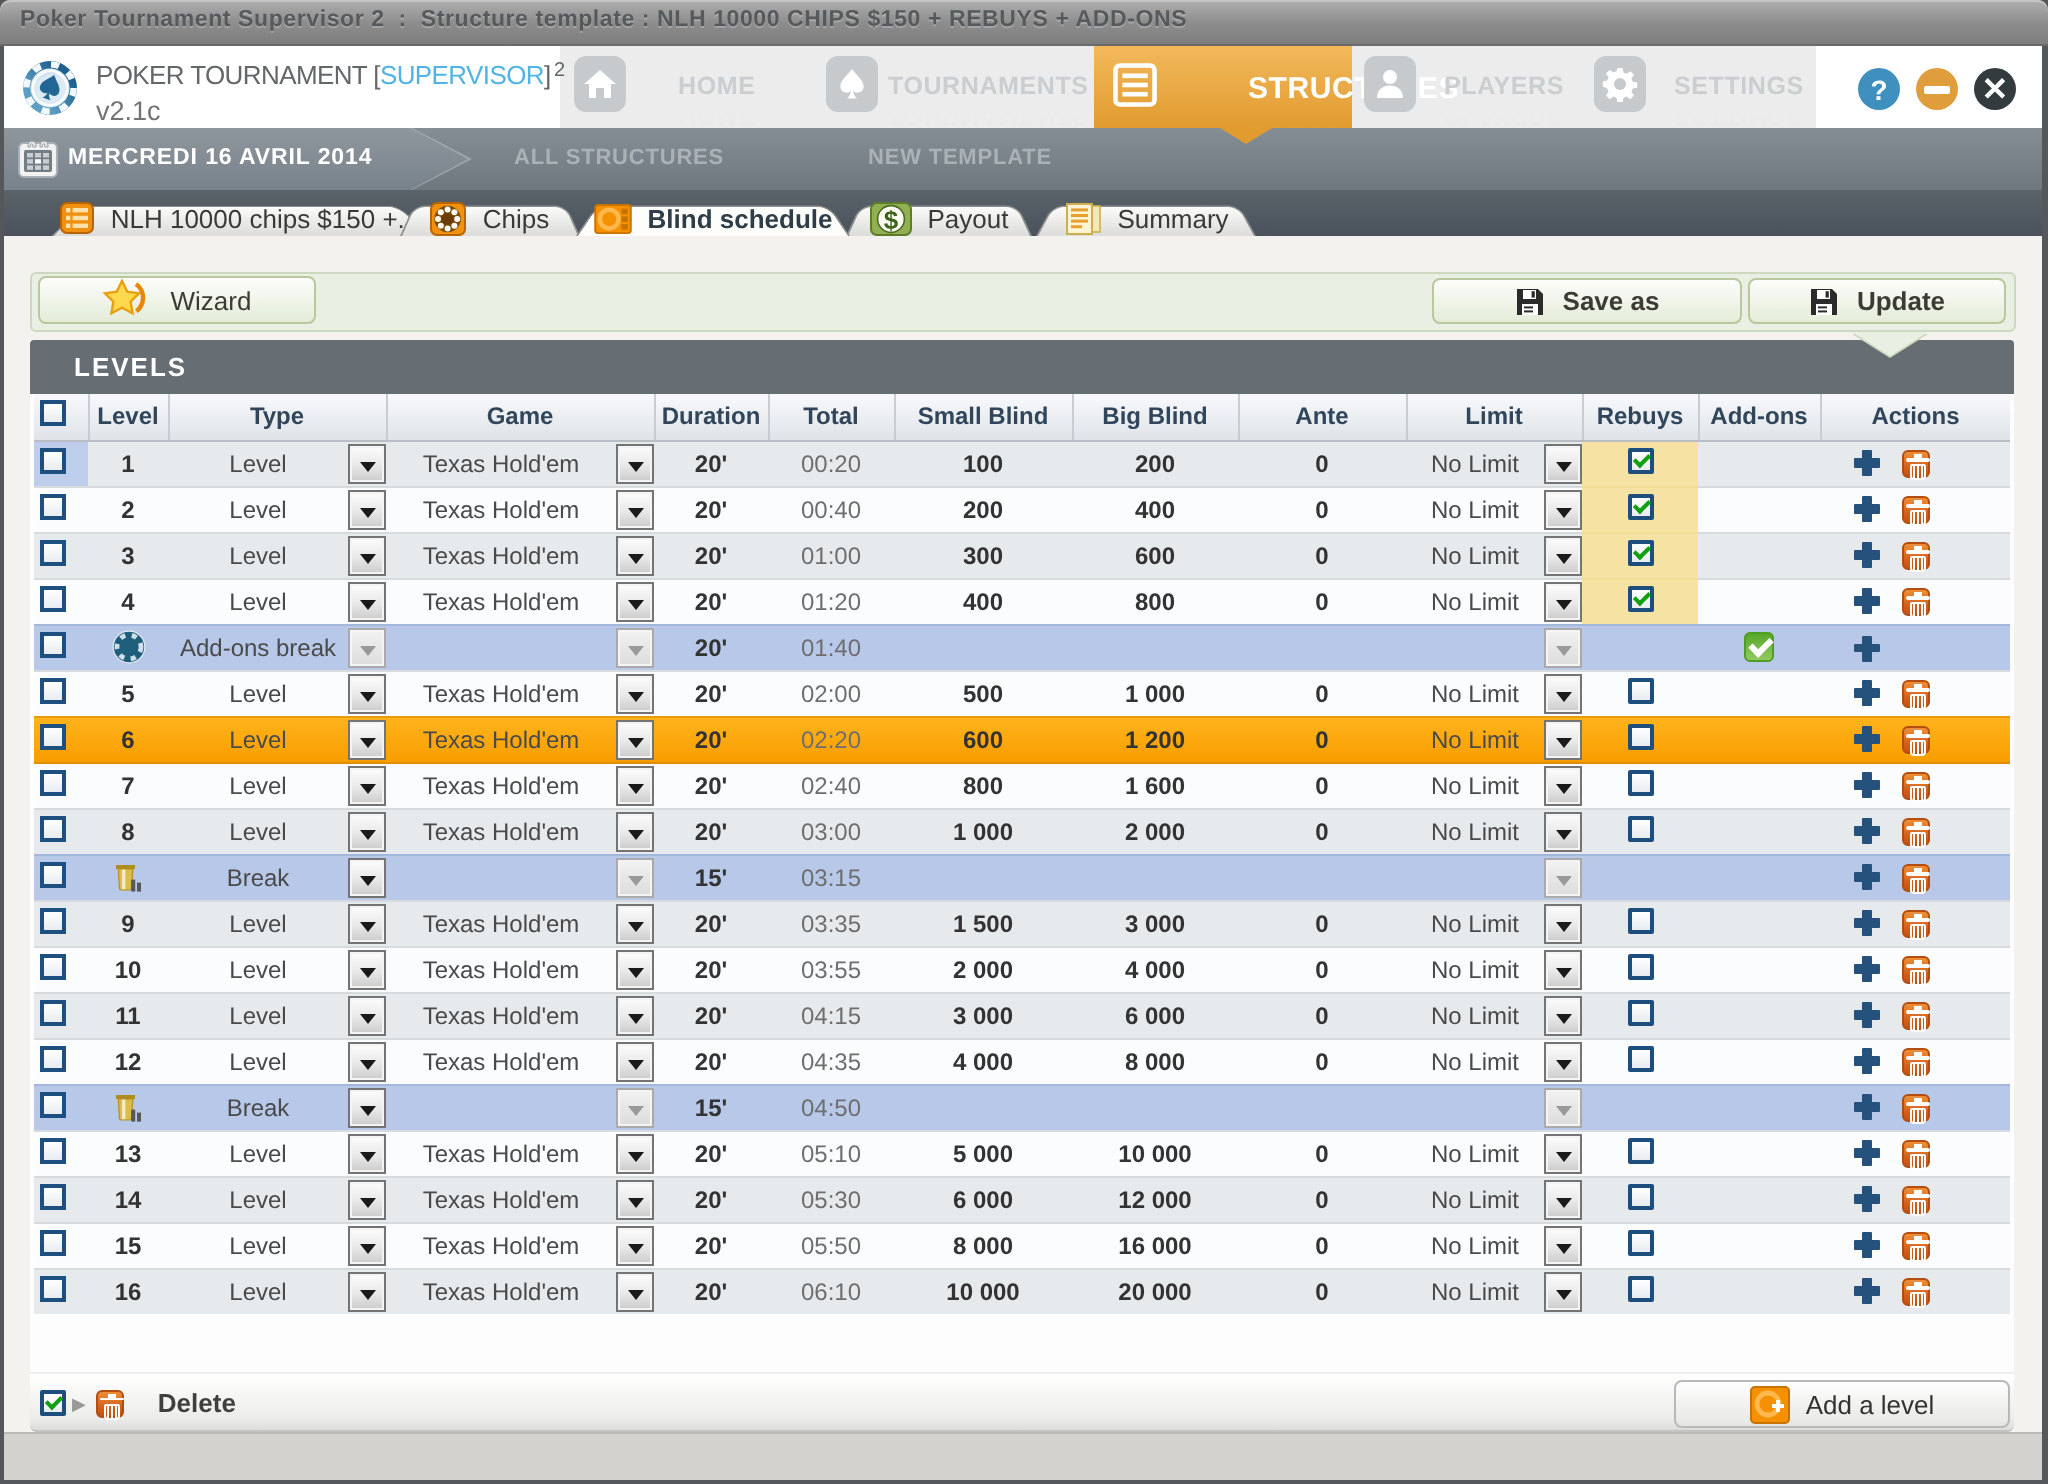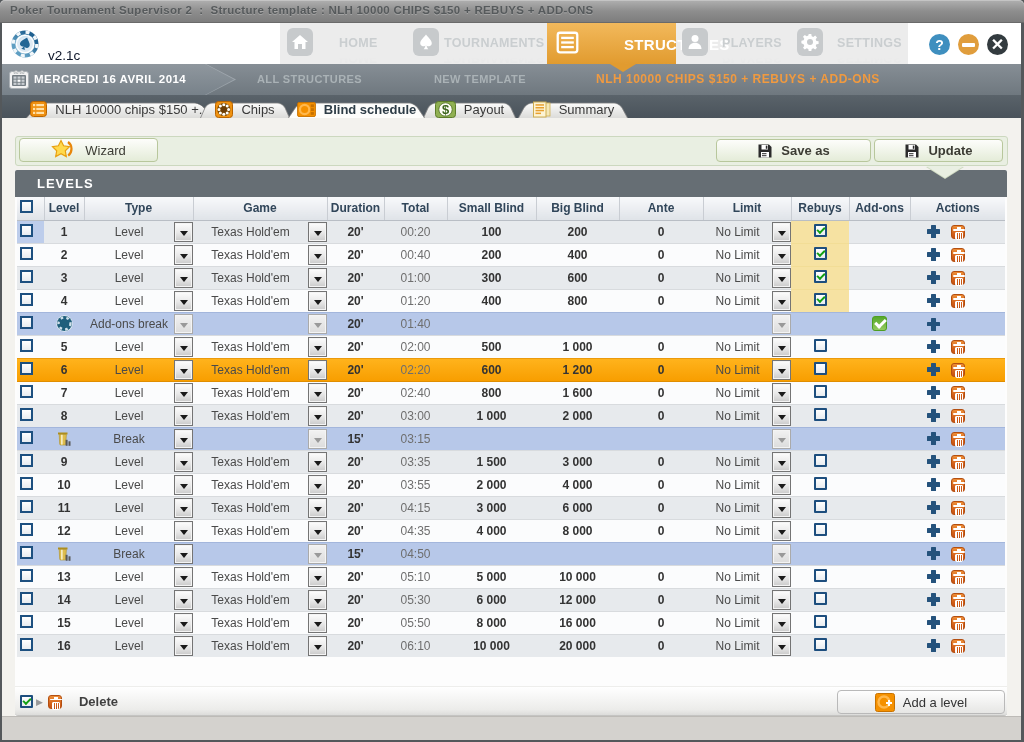--- a/index.html
+++ b/index.html
@@ -150,21 +150,22 @@
             <stop offset="0.75" stop-color="#1f6090"></stop>
           </linearGradient>
         </defs>
 <circle cx="14" cy="14" r="13.5" fill="url(#lg1)"></circle>
 <circle cx="14" cy="14" r="11.8" fill="none" stroke="#f2f7fa" stroke-width="3.2" stroke-dasharray="4.0 5.3"></circle>
 <circle cx="14" cy="14" r="9.8" fill="#cfe4f0"></circle>
 <circle cx="14" cy="14" r="8.6" fill="#ddeaf4" stroke="#fff" stroke-width="1.2"></circle>
 <path d="M14 7.2c-2.6 3.4-5 4.8-5 7.4a2.7 2.7 0 0 0 4.5 2c-.15 1.35-.7 2.3-1.6 3.1h4.2c-.9-.8-1.45-1.75-1.6-3.1a2.7 2.7 0 0 0 4.5-2c0-2.6-2.4-4-5-7.4z" fill="#226695" transform="rotate(18 14 14)"></path>
 <path d="M8.2 10.2a8 8 0 0 1 8.6-3.2" stroke="#cfe4f2" stroke-width="1.1" fill="none"></path>
 </svg></div>
-  <div class="abs" style="left:46px;top:25px;font-size:13.5px;color:#0f172a;">v2.1c</div>
+  <div class="abs" style="left:46px;top:7px;font-size:13px;color:#63676a;letter-spacing:-0.3px;z-index:5;">POKER TOURNAMENT [<span style="color:#52b4e4;">SUPERVISOR</span>]<span style="font-size:10px;vertical-align:4px;color:#63676a;"> 2</span></div>
+  <div class="abs" style="left:46px;top:25px;font-size:13.5px;color:#737373;">v2.1c</div>
   <div id="navstrip"></div>
   <span class="navicon" style="left:285px;" id="ic-home">
       <svg width="18" height="18" viewBox="0 0 18 18">
         <path d="M9 2 L17 9 H14.5 V16 H11 V11 H7 V16 H3.5 V9 H1 Z" fill="#fff"></path>
       </svg>
     </span>
     <span class="navlbl" style="left:337px;">HOME</span>
   <span class="navicon" style="left:411px;" id="ic-tour">
       <svg width="18" height="18" viewBox="0 0 18 18">
         <path d="M9 1.5C6 5.5 3.2 7.2 3.2 10.2a3.1 3.1 0 0 0 5.2 2.3c-.2 1.6-.8 2.7-1.8 3.7h4.8c-1-1-1.6-2.1-1.8-3.7a3.1 3.1 0 0 0 5.2-2.3C14.8 7.2 12 5.5 9 1.5z" fill="#fff"></path>
@@ -220,21 +221,20 @@
           <rect x="8.5" y="14.7" width="3" height="2.2"></rect>
           <rect x="12.5" y="14.7" width="3" height="2.2"></rect>
 </g>
 <rect x="8.5" y="11.6" width="3" height="2.2" fill="#fff"></rect>
 <path d="M5 4.5 a2 2 0 0 1 4 0 v1 h-1.6 v-1 a.6.6 0 0 0-1.2 0 v1 H5z" fill="#e8e8e8" stroke="#9aa0a5" stroke-width="0.5"></path>
 <path d="M11 4.5 a2 2 0 0 1 4 0 v1 h-1.6 v-1 a.6.6 0 0 0-1.2 0 v1 H11z" fill="#e8e8e8" stroke="#9aa0a5" stroke-width="0.5"></path>
 </svg></div>
   <div id="bc-date">MERCREDI 16 AVRIL 2014</div>
   <div class="bc-item" style="left:255px;">ALL STRUCTURES</div>
   <div class="bc-item" style="left:432px;">NEW TEMPLATE</div>
-  <div id="bc-title">NLH 10000 CHIPS $150 + REBUYS + ADD-ONS</div>
 </div>
 
 <div id="tabstrip">
   <div class="ftab" style="left:24px;width:188px;">
       <div class="bg"></div>
       <div class="ct">
         <span class="tabicon" id="ti-1" style="display:inline-flex;align-items:center;">
           <svg width="17" height="16" viewBox="0 0 17 16">
             <rect x="0.5" y="0.5" width="16" height="15" rx="3" fill="#ef9010" stroke="#b86400"></rect>
             <g fill="#ffe0a8">

